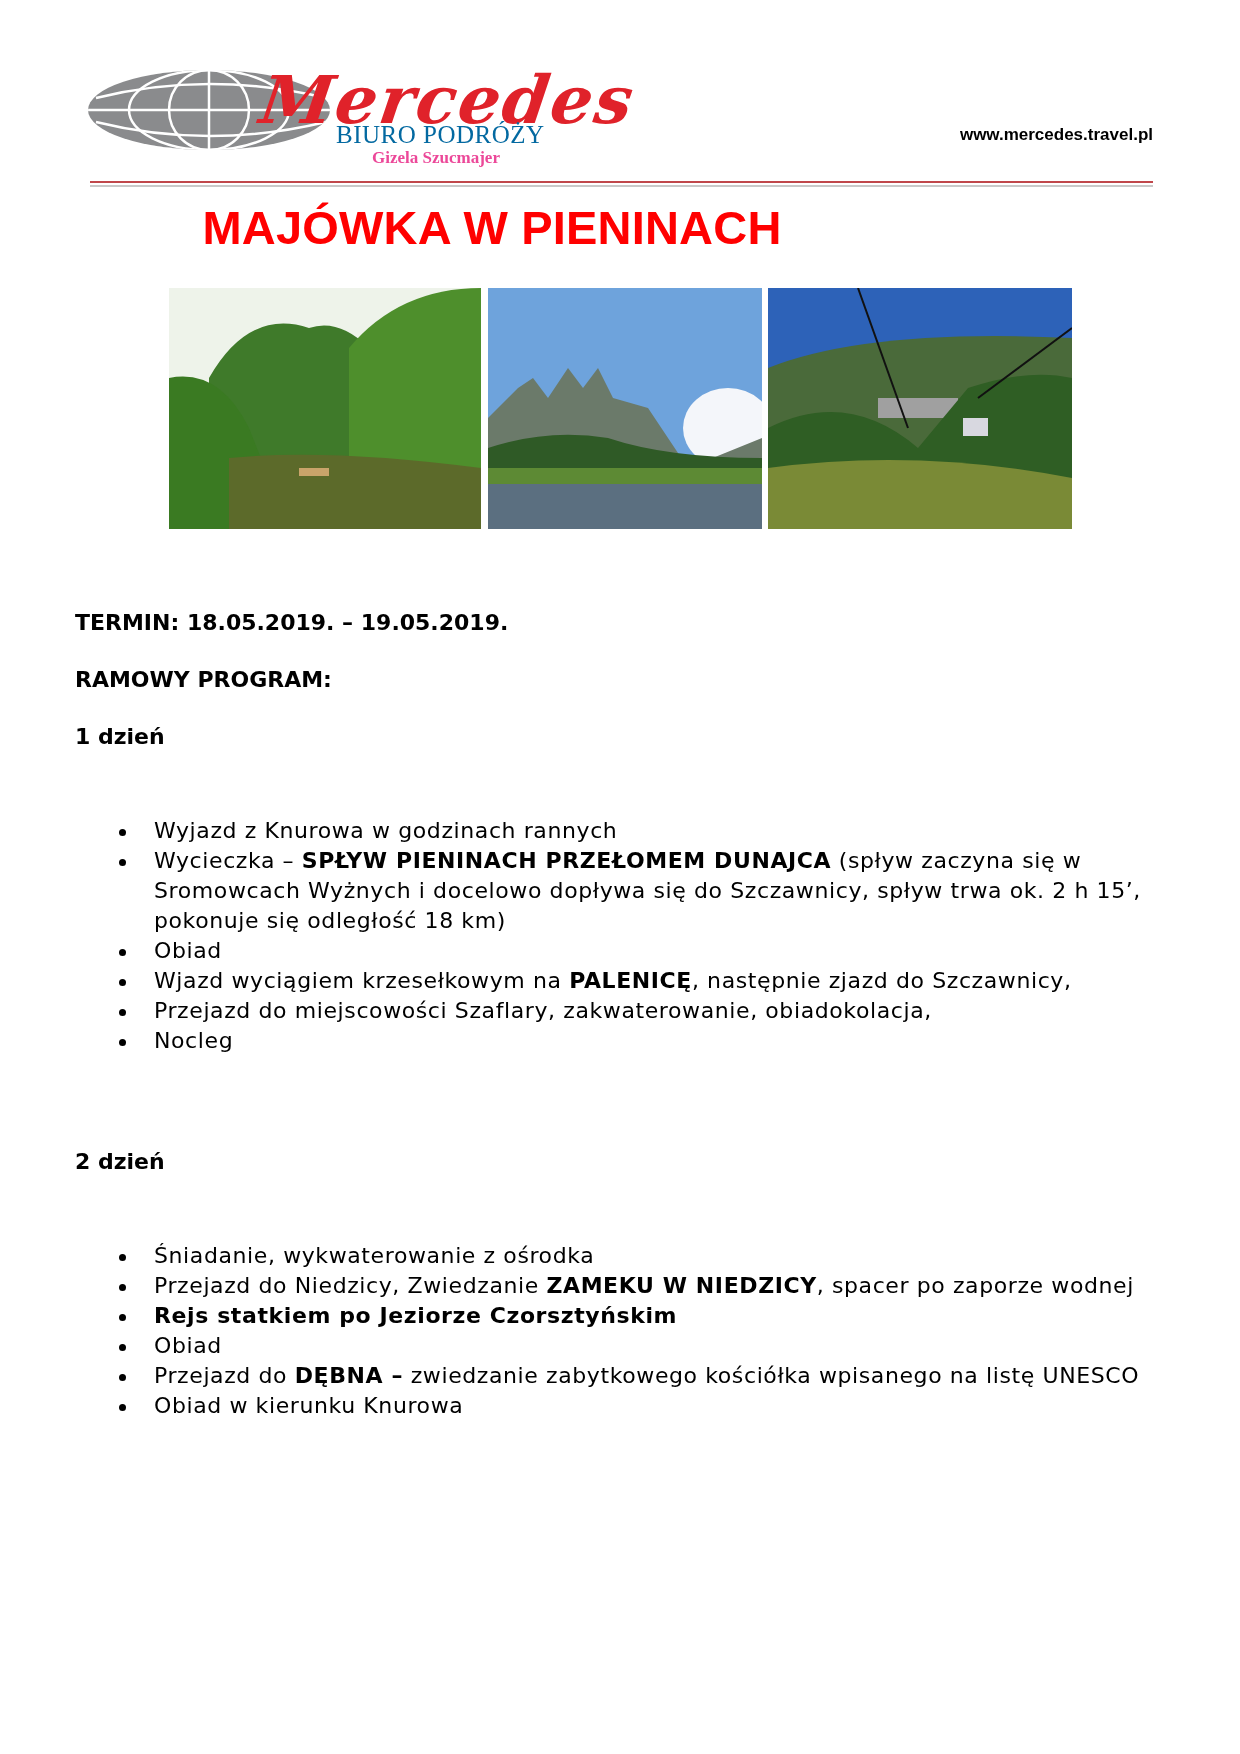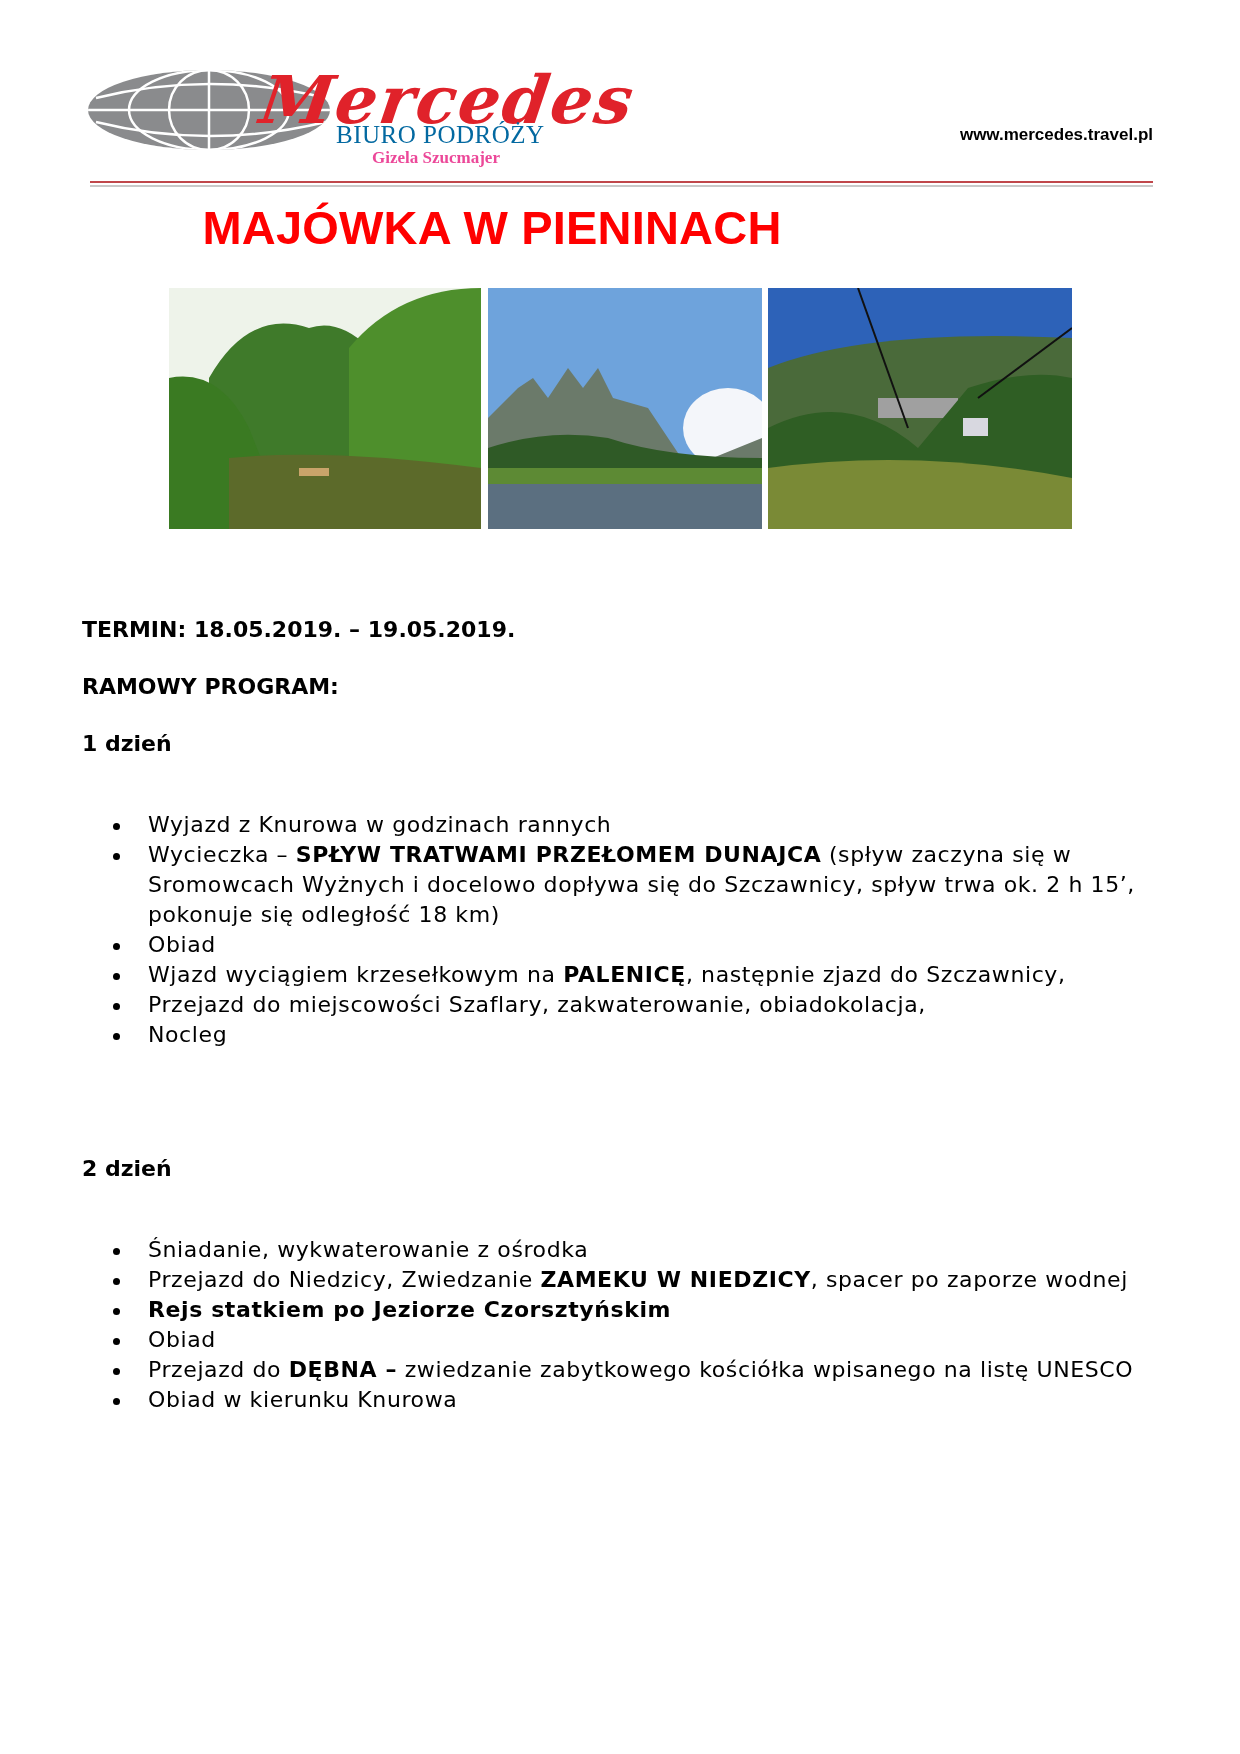--- a/index.html
+++ b/index.html
@@ -20,22 +20,22 @@
   .rule-gray { position: absolute; left: 90px; width: 1063px; top: 185px; height: 2px; background: #c9c9c9; }
   .title { position: absolute; left: 0; width: 984px; top: 200px; text-align: center;
            font-family: "Liberation Sans", sans-serif; font-weight: bold; font-size: 47px;
            color: #ff0000; letter-spacing: 0.2px; }
   .photo { position: absolute; top: 288px; height: 241px; overflow: hidden; }
   .photo svg { display: block; }
   .p1 { left: 169px; width: 312px; }
   .p2 { left: 488px; width: 274px; }
   .p3 { left: 768px; width: 304px; }
   .content { position: absolute; left: 75px; top: 610px; width: 1100px; font-size: 22px; }
-  .h { font-weight: bold; font-size: 22px; margin: 7px; position: absolute; left: 0; }
-  ul { list-style: none; margin: 0; padding: 0; position: absolute; left: 0; width: 1100px; }
+  .h { font-weight: bold; font-size: 22px; margin: 0; position: absolute; left: 0; }
+  ul { list-style: none; margin: 6px; padding: 0; position: absolute; left: 0; width: 1100px; }
   li { position: relative; padding-left: 73px; line-height: 30px; font-size: 22px; letter-spacing: 0.6px; }
   li .dot { position: absolute; left: 38px; top: 13px; width: 7px; height: 7px; border-radius: 50%; background: #000; }
   b { font-weight: bold; }
 </style>
 </head>
 <body>
 
 <div class="logo">
   <svg width="250" height="100" viewBox="0 0 250 100">
     <defs>
@@ -98,21 +98,21 @@
     <rect x="195" y="130" width="25" height="18" fill="#d8d8e0"></rect>
   </svg>
 </div>
 
 <div class="content">
   <div class="h" style="top:0px">TERMIN: 18.05.2019. – 19.05.2019.</div>
   <div class="h" style="top:57px">RAMOWY PROGRAM:</div>
   <div class="h" style="top:114px">1 dzień</div>
   <ul id="day0" style="top:200px">
       <li><span class="dot"></span><span>Wyjazd z Knurowa w godzinach rannych</span></li>
-      <li><span class="dot"></span><span>Wycieczka – </span><b>SPŁYW TRATWAMI PRZEŁOMEM DUNAJCA</b><span>  (spływ zaczyna się w Sromowcach Wyżnych i docelowo dopływa się do Szczawnicy, spływ trwa ok. 2 h 15’, pokonuje się odległość 18 km)</span></li>
+      <li><span class="dot"></span><span>Wycieczka – </span><b>SPŁYW PIENINACH PRZEŁOMEM DUNAJCA</b><span>  (spływ zaczyna się w Sromowcach Wyżnych i docelowo dopływa się do Szczawnicy, spływ trwa ok. 2 h 15’, pokonuje się odległość 18 km)</span></li>
       <li><span class="dot"></span><span>Obiad</span></li>
       <li><span class="dot"></span><span>Wjazd wyciągiem krzesełkowym na </span><b>PALENICĘ</b><span>, następnie zjazd do Szczawnicy,</span></li>
       <li><span class="dot"></span><span>Przejazd do miejscowości Szaflary, zakwaterowanie, obiadokolacja,</span></li>
       <li><span class="dot"></span><span>Nocleg</span></li>
     </ul>
   <div class="h" style="top:539px">2 dzień</div>
   <ul id="day1" style="top:625px">
       <li><span class="dot"></span><span>Śniadanie, wykwaterowanie z ośrodka</span></li>
       <li><span class="dot"></span><span>Przejazd do Niedzicy, Zwiedzanie </span><b>ZAMEKU W NIEDZICY</b><span>, spacer po zaporze wodnej</span></li>
       <li><span class="dot"></span><b>Rejs statkiem po Jeziorze Czorsztyńskim</b></li>

